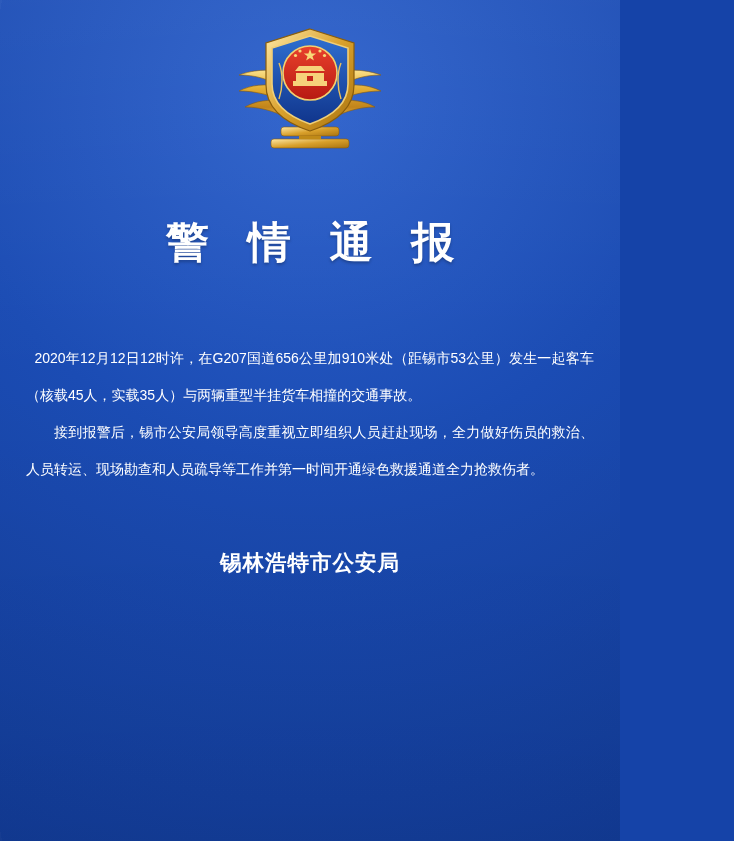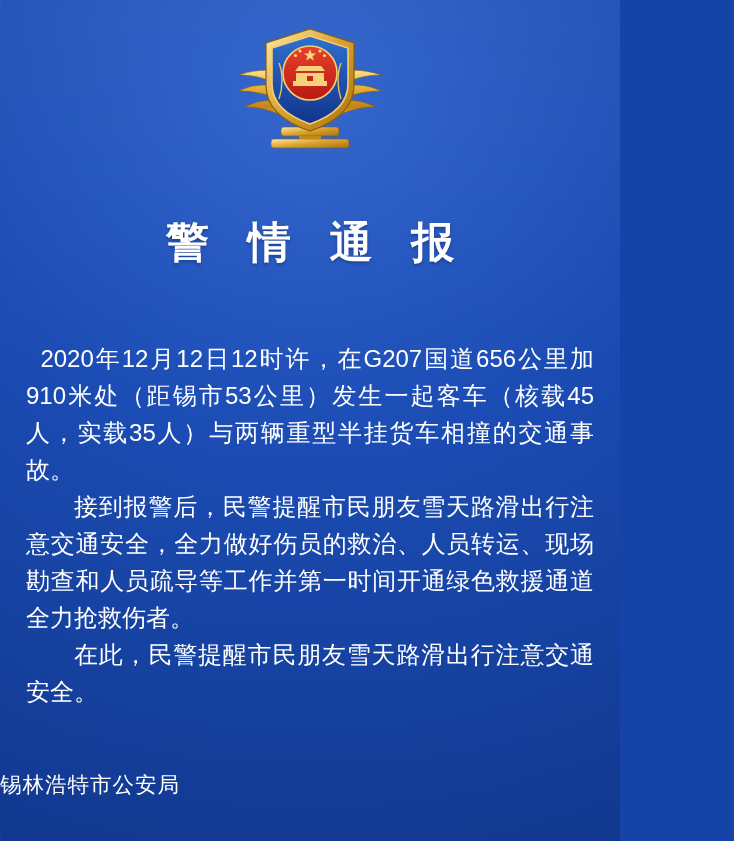--- a/index.html
+++ b/index.html
@@ -56,38 +56,40 @@
     letter-spacing: 14px;
     text-indent: 14px;
     margin-top: 36px;
     font-family: "Liberation Serif", "DejaVu Serif", serif;
     text-shadow: 0 2px 3px rgba(0,0,0,0.25);
   }
   .body-text {
     position: relative;
     margin: 68px 26px 0 26px;
     color: #ffffff;
-    font-size: 24px;
+    font-size: 14px;
     line-height: 37px;
     text-align: justify;
     text-justify: inter-ideograph;
   }
   .body-text p {
     margin: 0;
     text-indent: 2em;
   }
   .body-text p.first {
     text-indent: 0.6em;
   }
   .signature {
     position: relative;
     margin-top: 58px;
+    text-align: center;
     color: #ffffff;
     font-size: 21.5px;
     line-height: 34px;
+    font-weight: bold;
   }
   .signature div {
     letter-spacing: 1px;
   }
 </style>
 </head>
 <body>
 
 <div class="page">
 
@@ -150,21 +152,20 @@
         <path d="M54 40 C58 50, 58 64, 54 76"></path>
         <path d="M116 40 C112 50, 112 64, 116 76"></path>
       </g>
     </svg>
   </div>
 
   <div class="doc-title">警 情 通 报</div>
 
   <div class="body-text">
     <p class="first">2020年12月12日12时许，在G207国道656公里加910米处（距锡市53公里）发生一起客车（核载45人，实载35人）与两辆重型半挂货车相撞的交通事故。</p>
-    <p>接到报警后，民警提醒市民朋友雪天路滑出行注意交通安全，全力做好伤员的救治、人员转运、现场勘查和人员疏导等工作并第一时间开通绿色救援通道全力抢救伤者。</p>
-    <p>在此，民警提醒市民朋友雪天路滑出行注意交通安全。</p>
+    <p>接到报警后，锡市公安局领导高度重视立即组织人员赶赴现场，全力做好伤员的救治、人员转运、现场勘查和人员疏导等工作并第一时间开通绿色救援通道全力抢救伤者。</p>
   </div>
 
   <div class="signature">
     <div>锡林浩特市公安局</div>
   </div>
 
 </div>
 
 </body></html>

